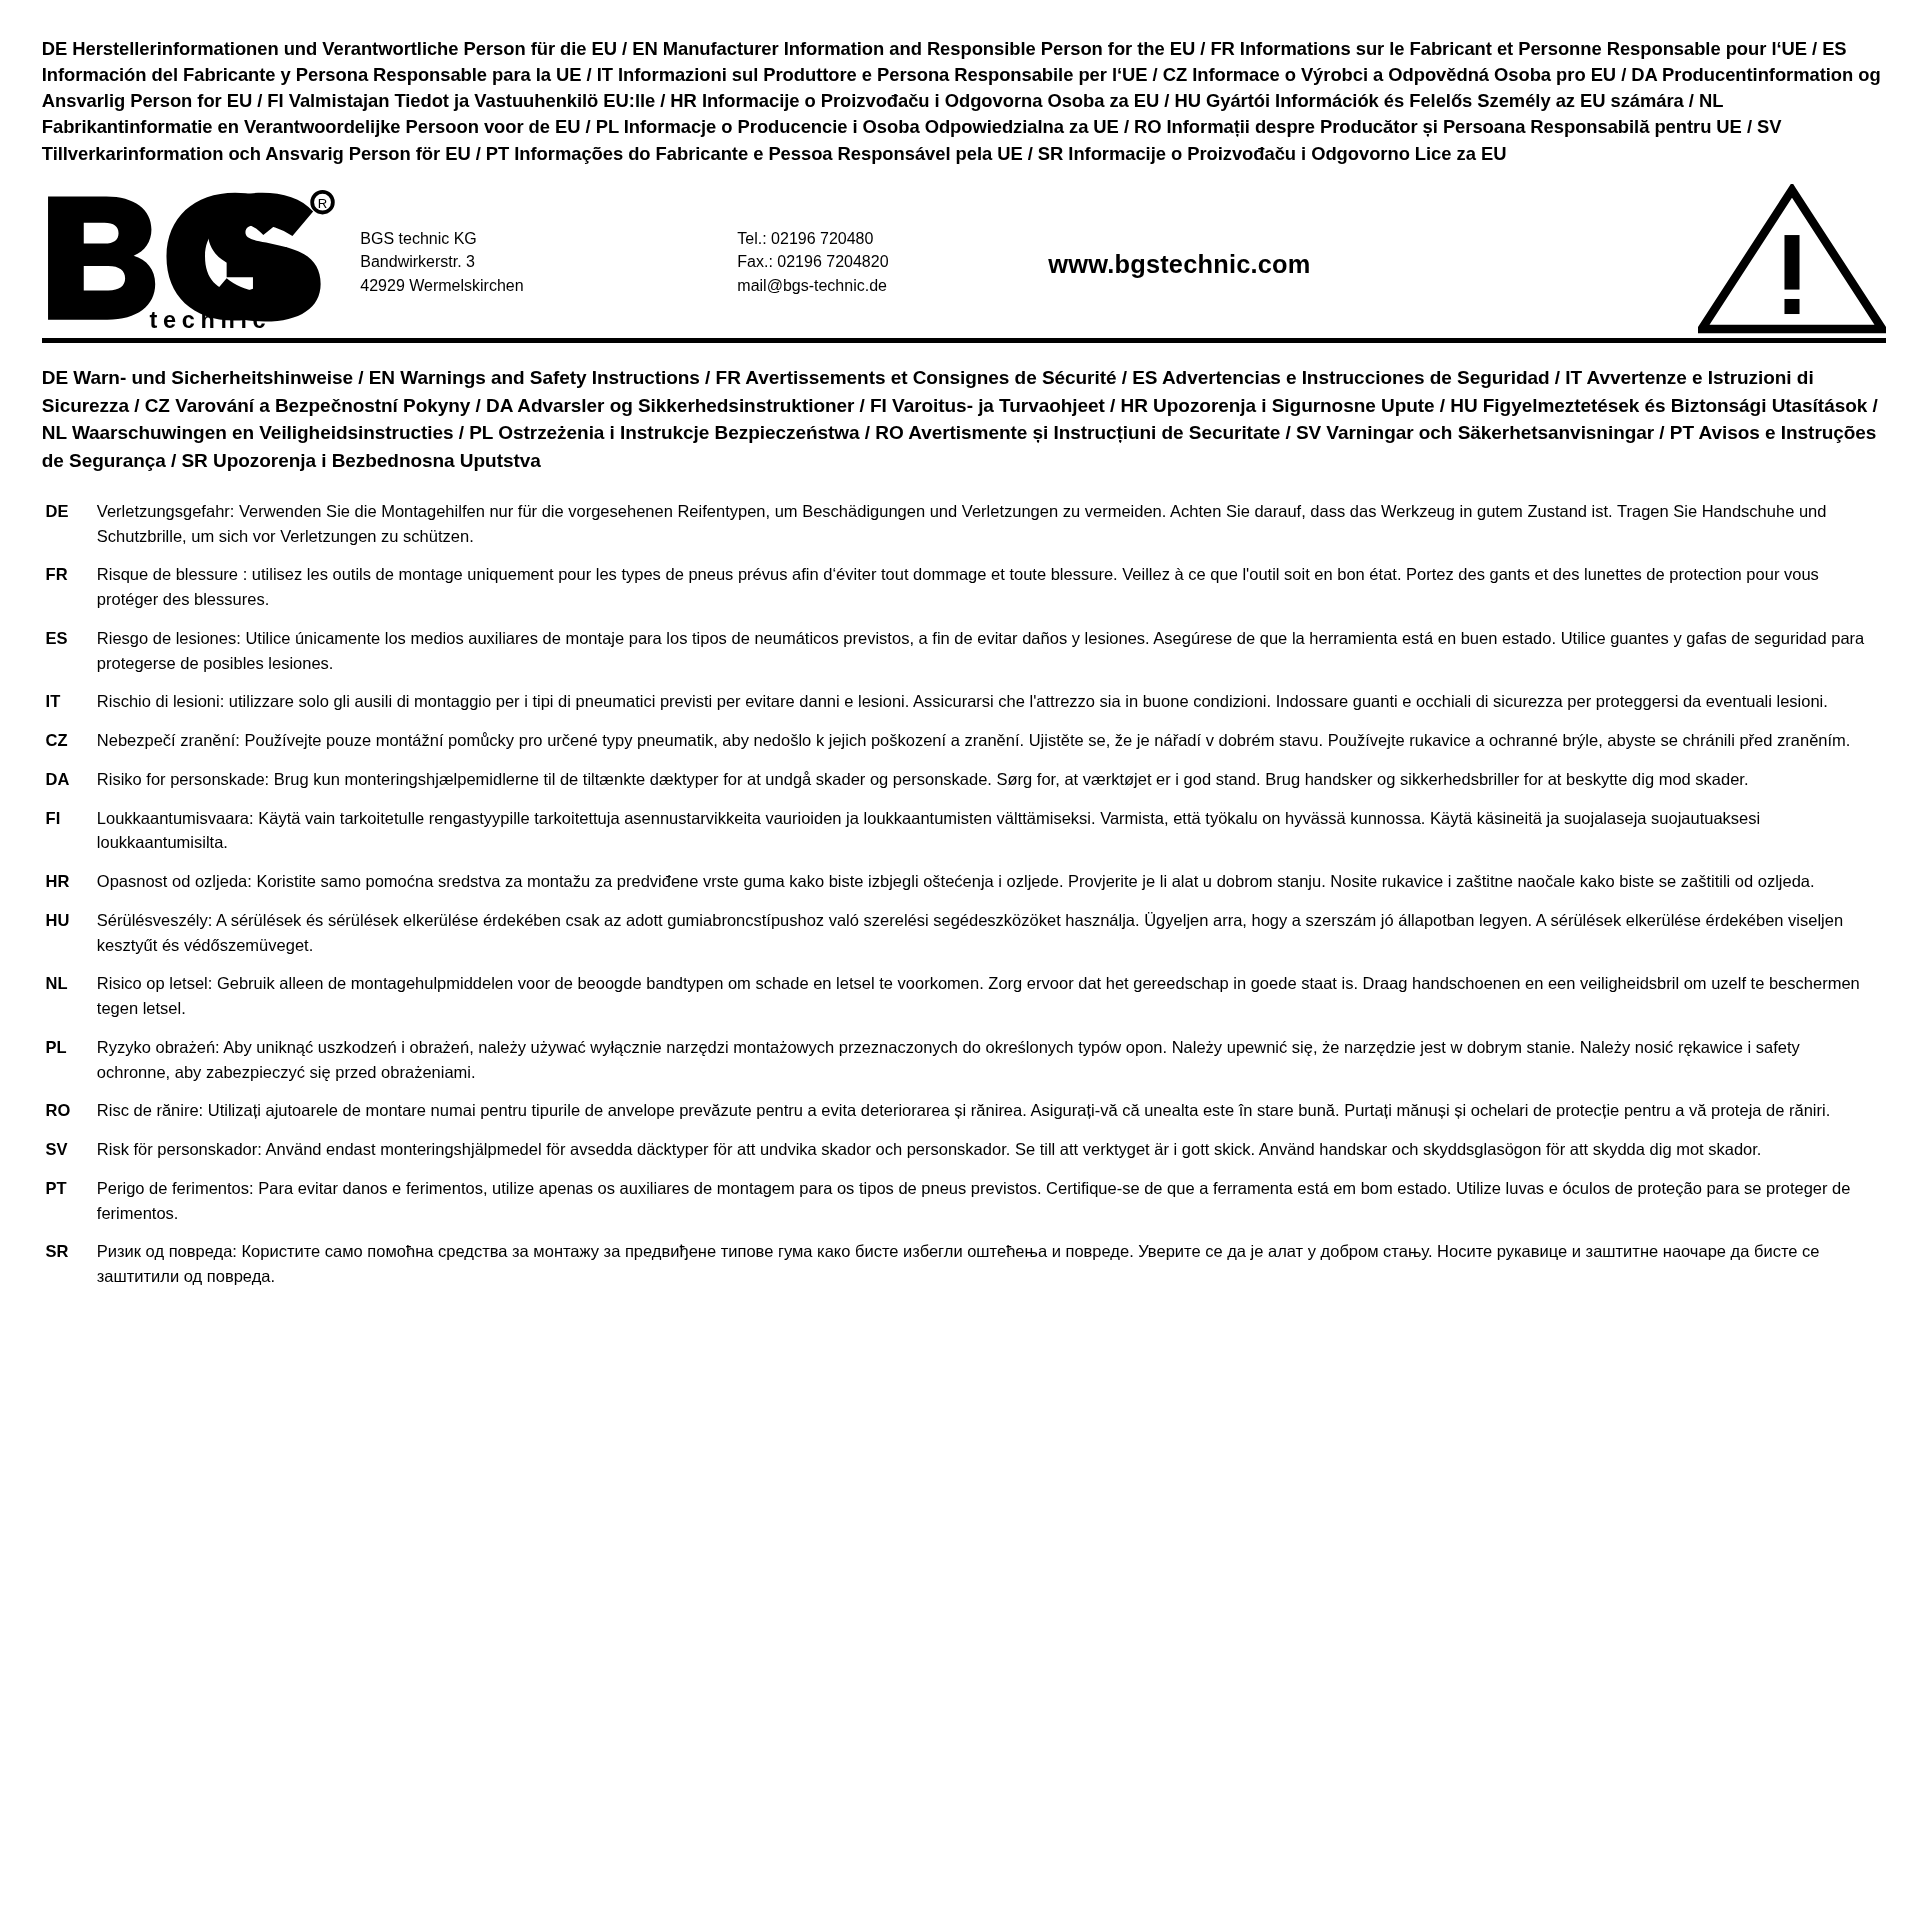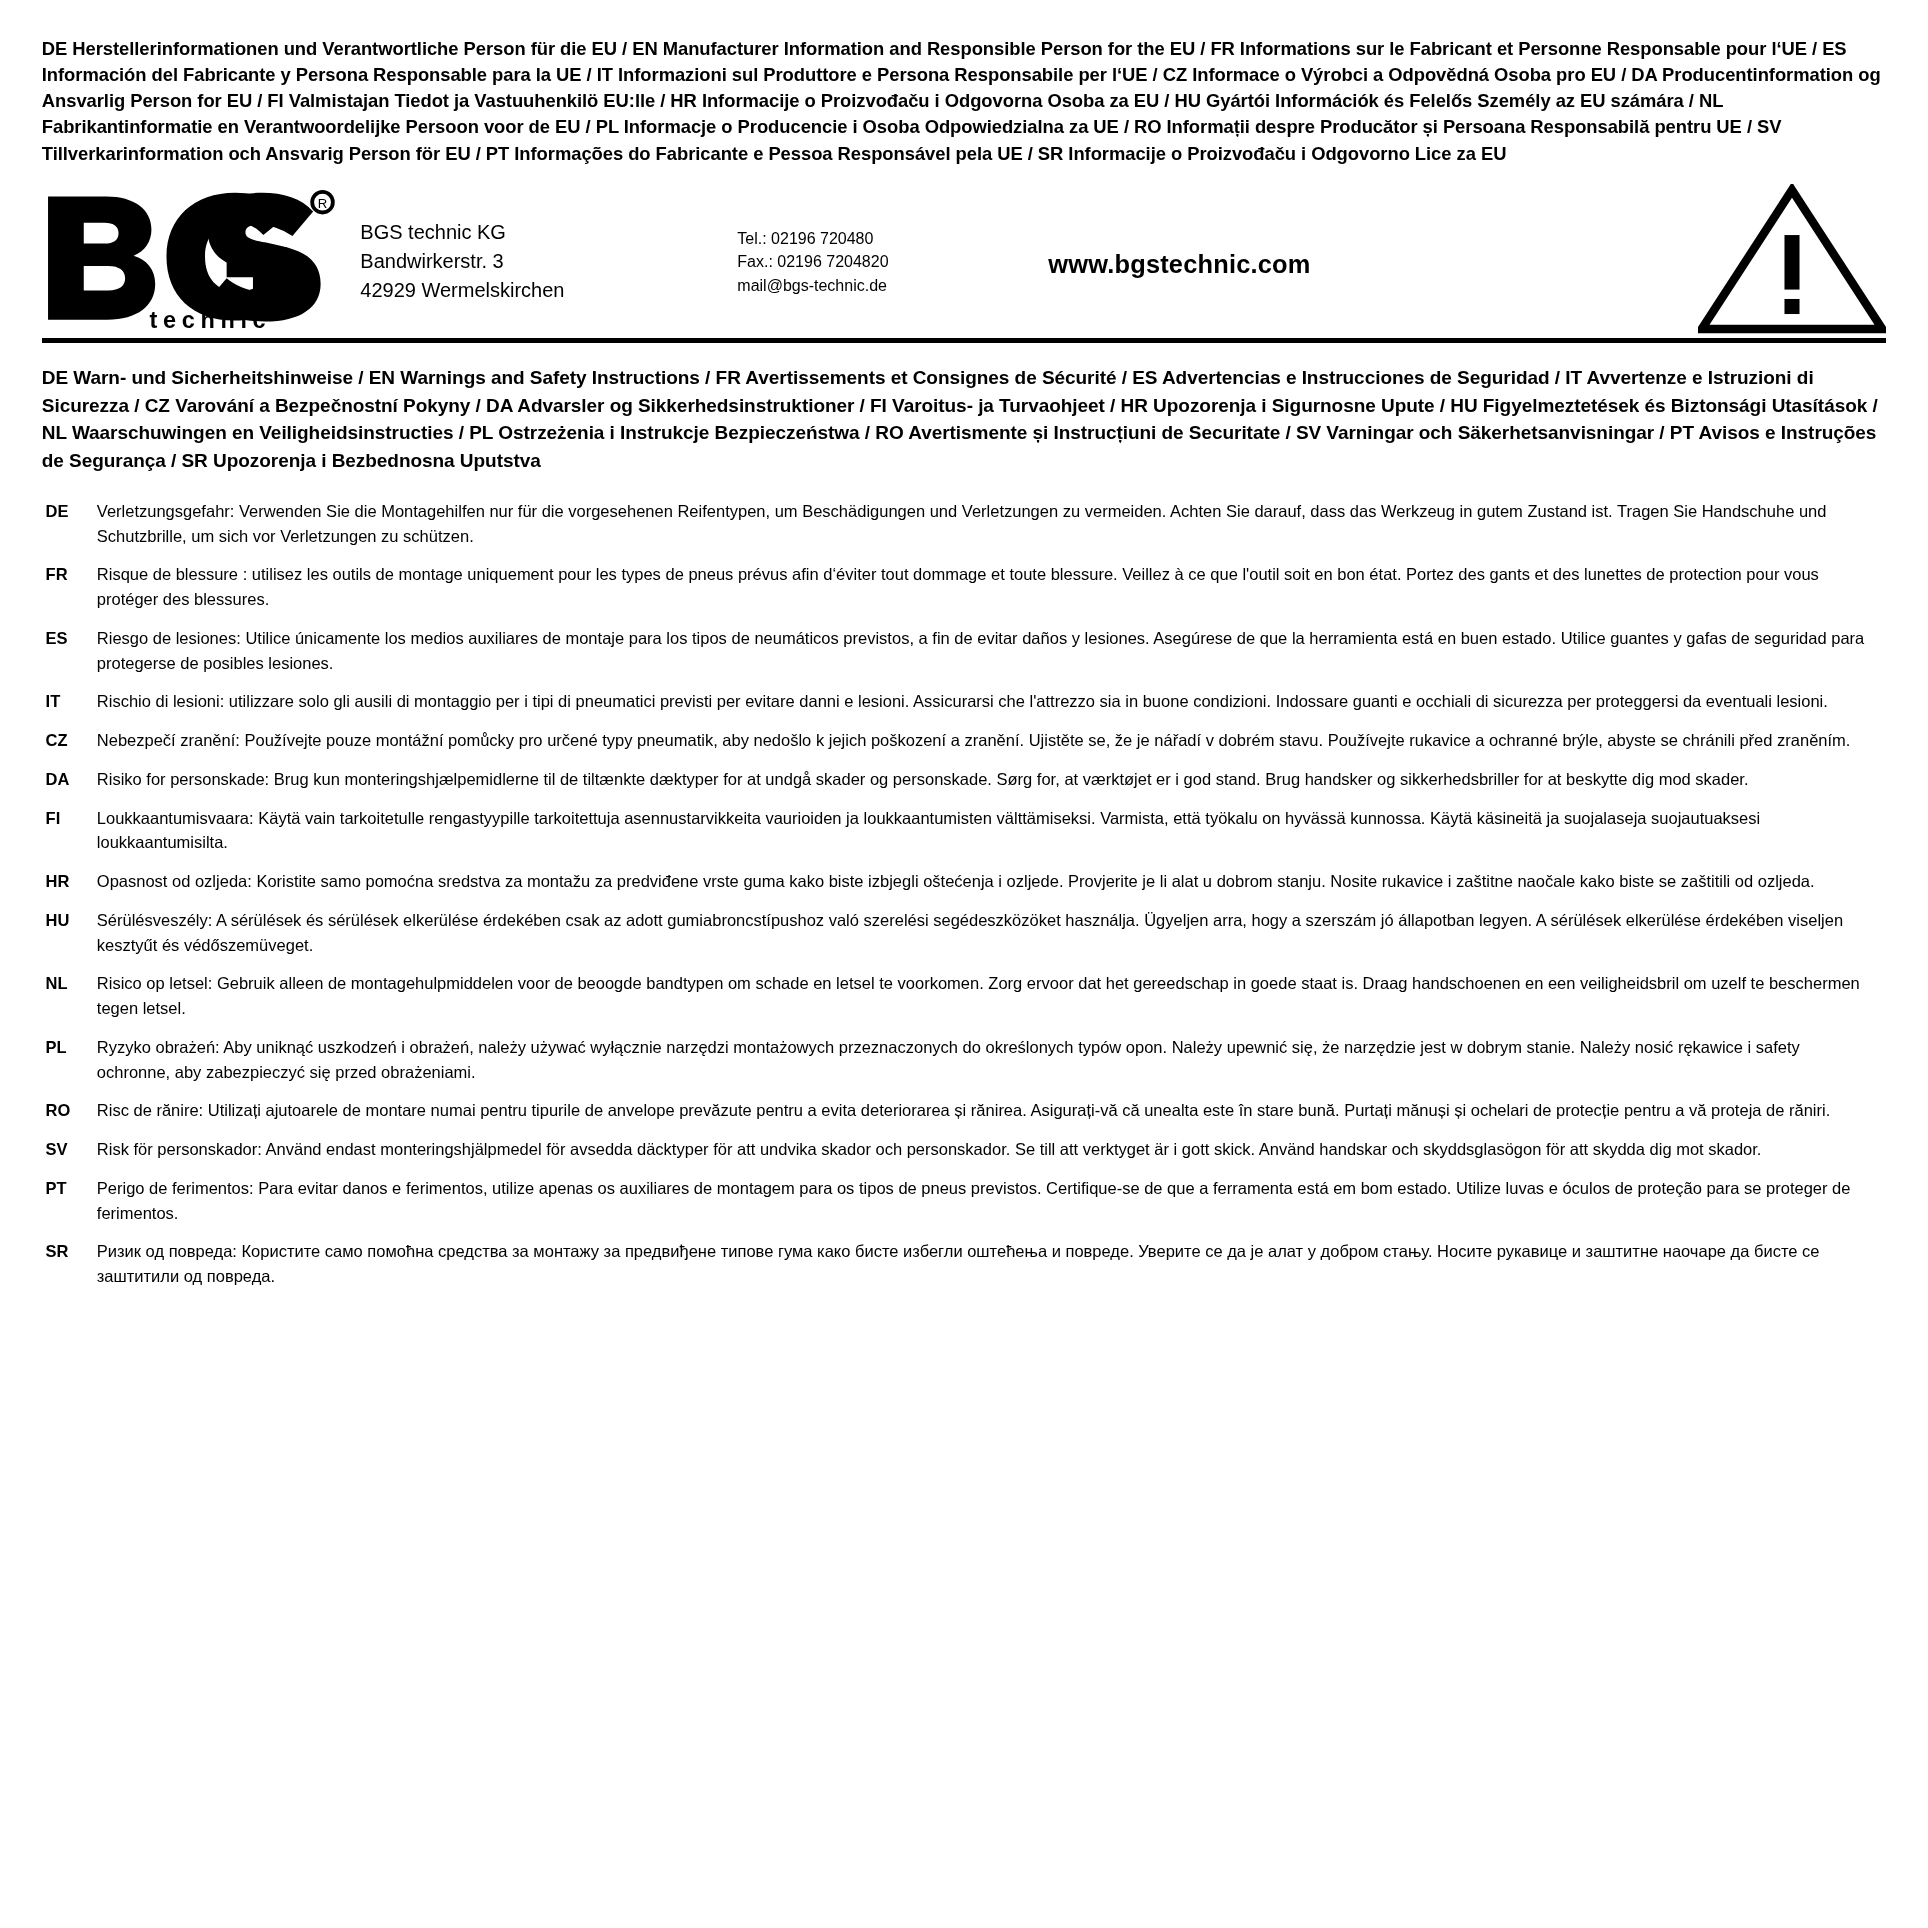--- a/index.html
+++ b/index.html
@@ -43,21 +43,21 @@
   .logo {
     width: 311px;
     flex: 0 0 311px;
     position: relative;
     height: 141px;
   }
   .logo svg { display: block; }
 
   .addr {
     flex: 0 0 377px;
-    font-size: 20px;
+    font-size: 16px;
     line-height: 1.45;
     margin-left: 7.5px;
     padding-top: 5.6px;
   }
   .contact {
     flex: 0 0 311px;
     font-size: 16px;
     line-height: 1.45;
     padding-top: 5.6px;
   }

